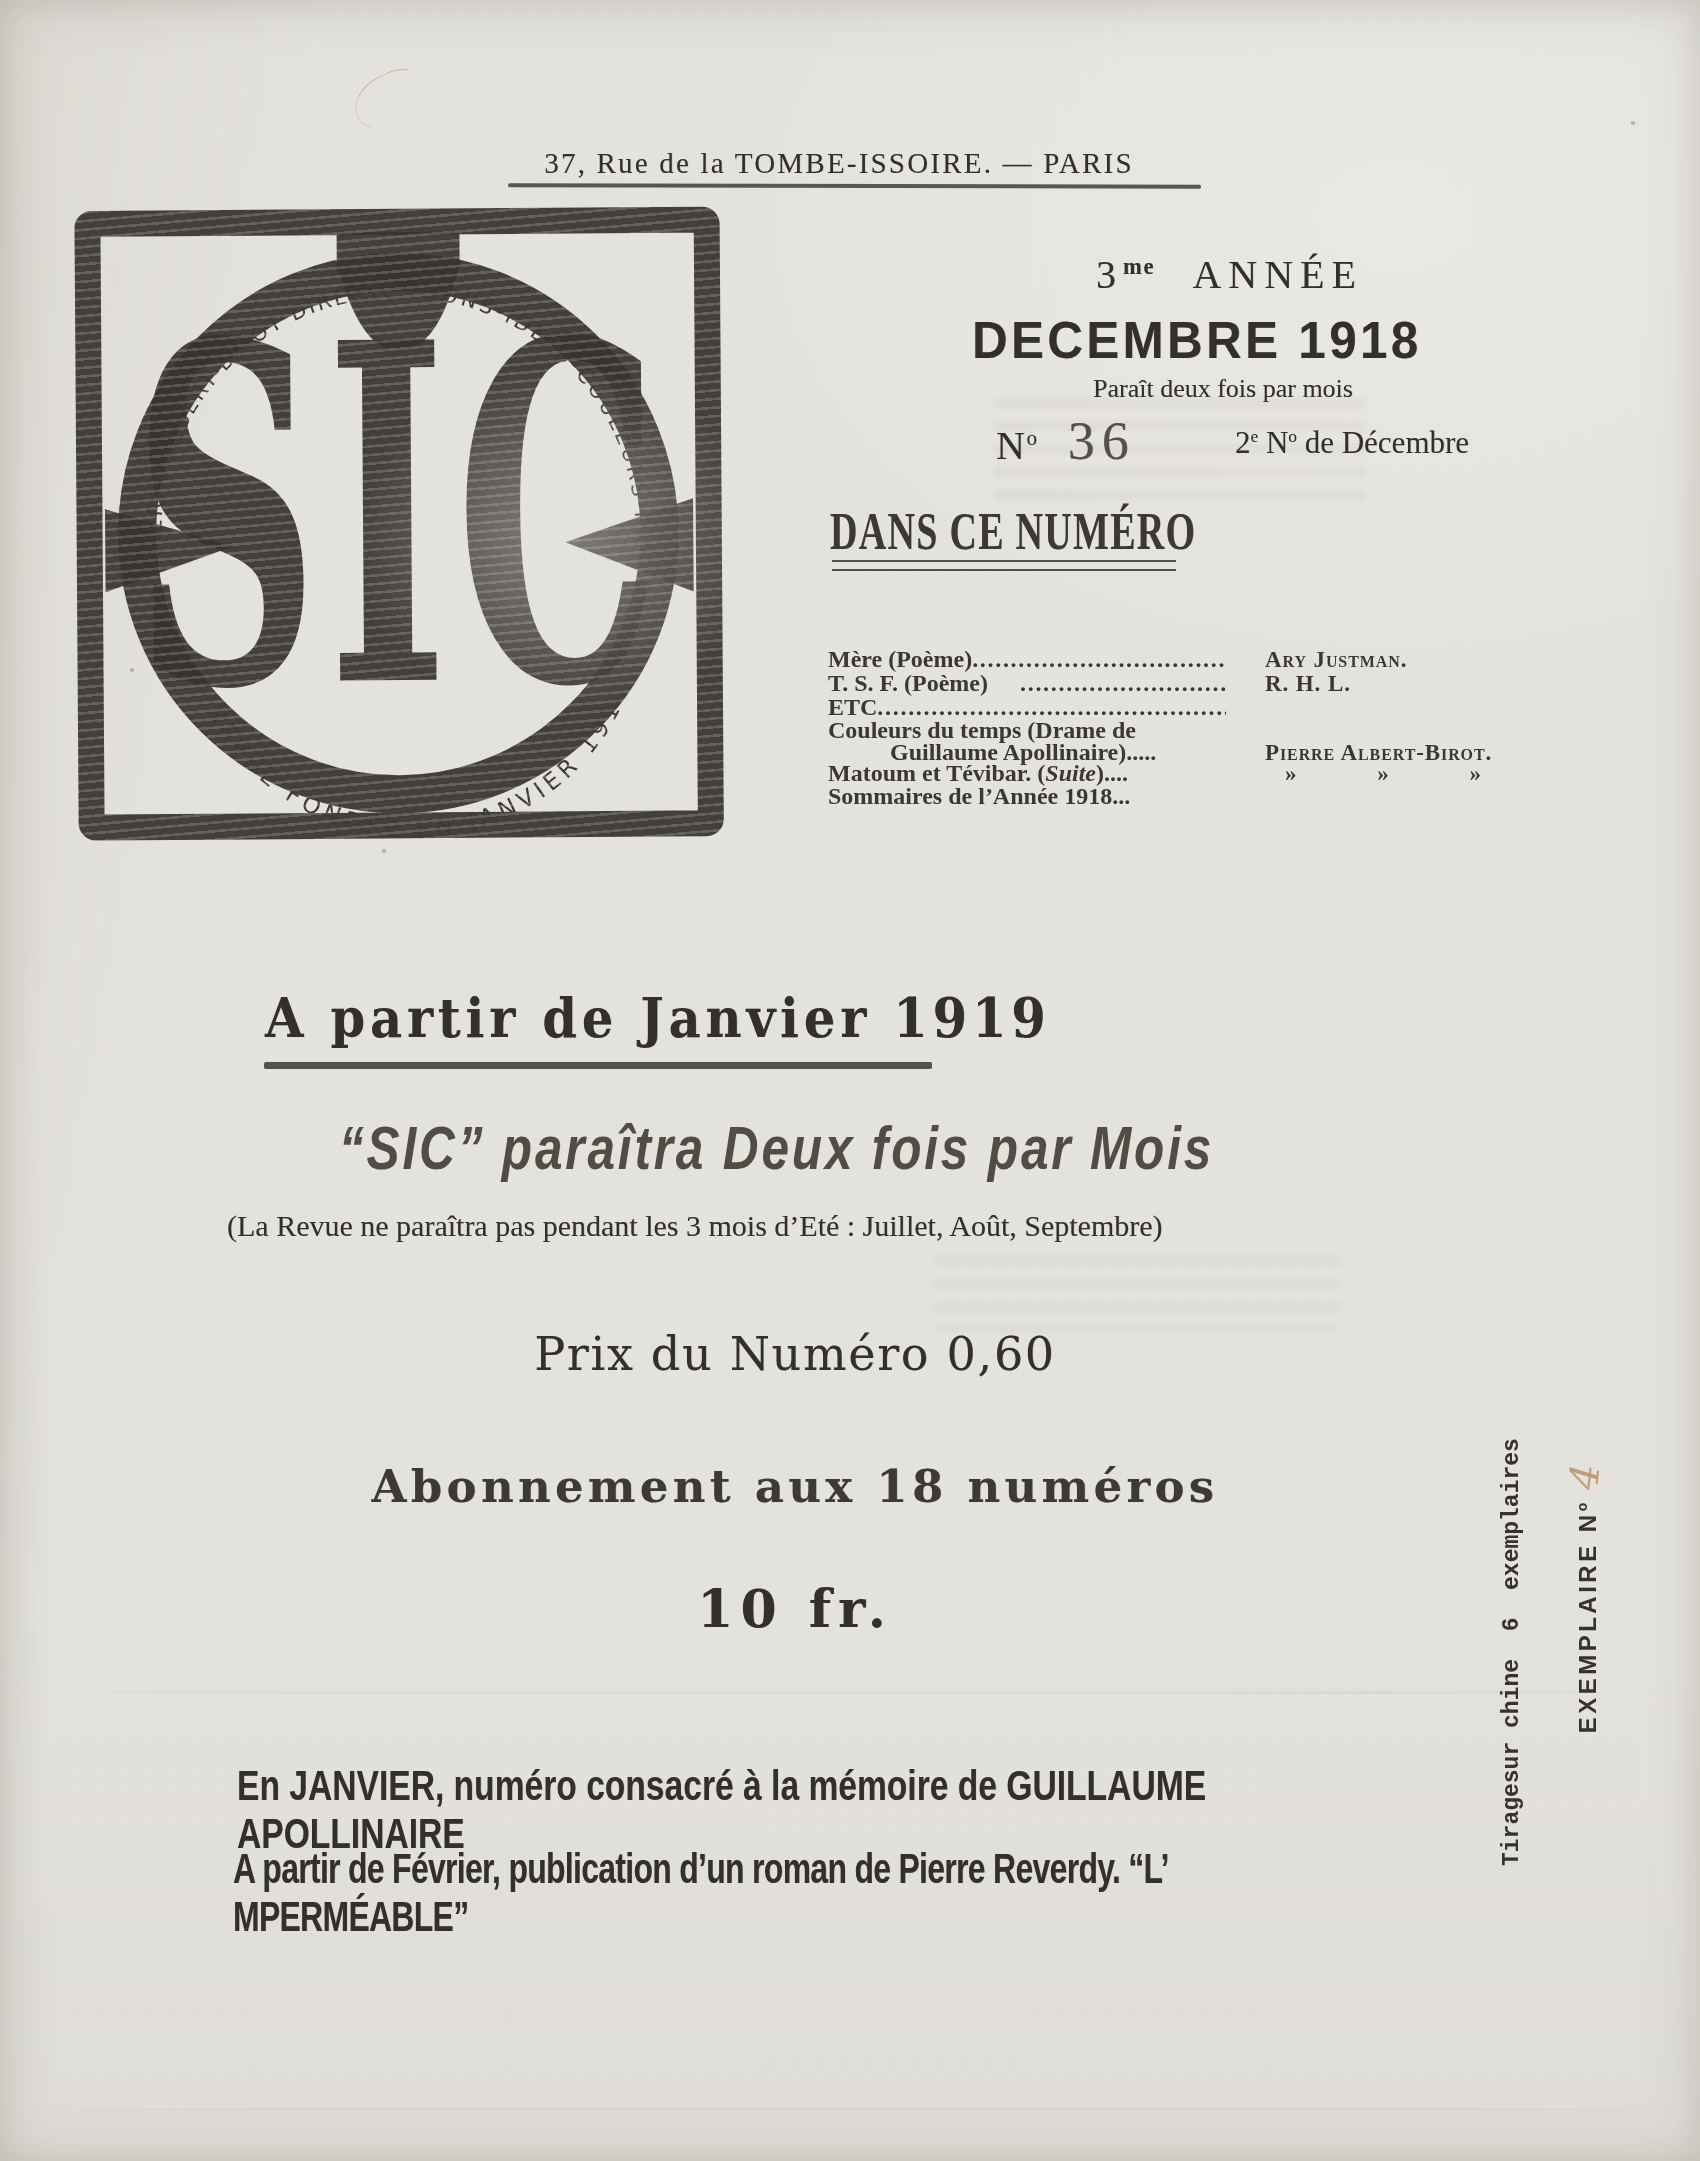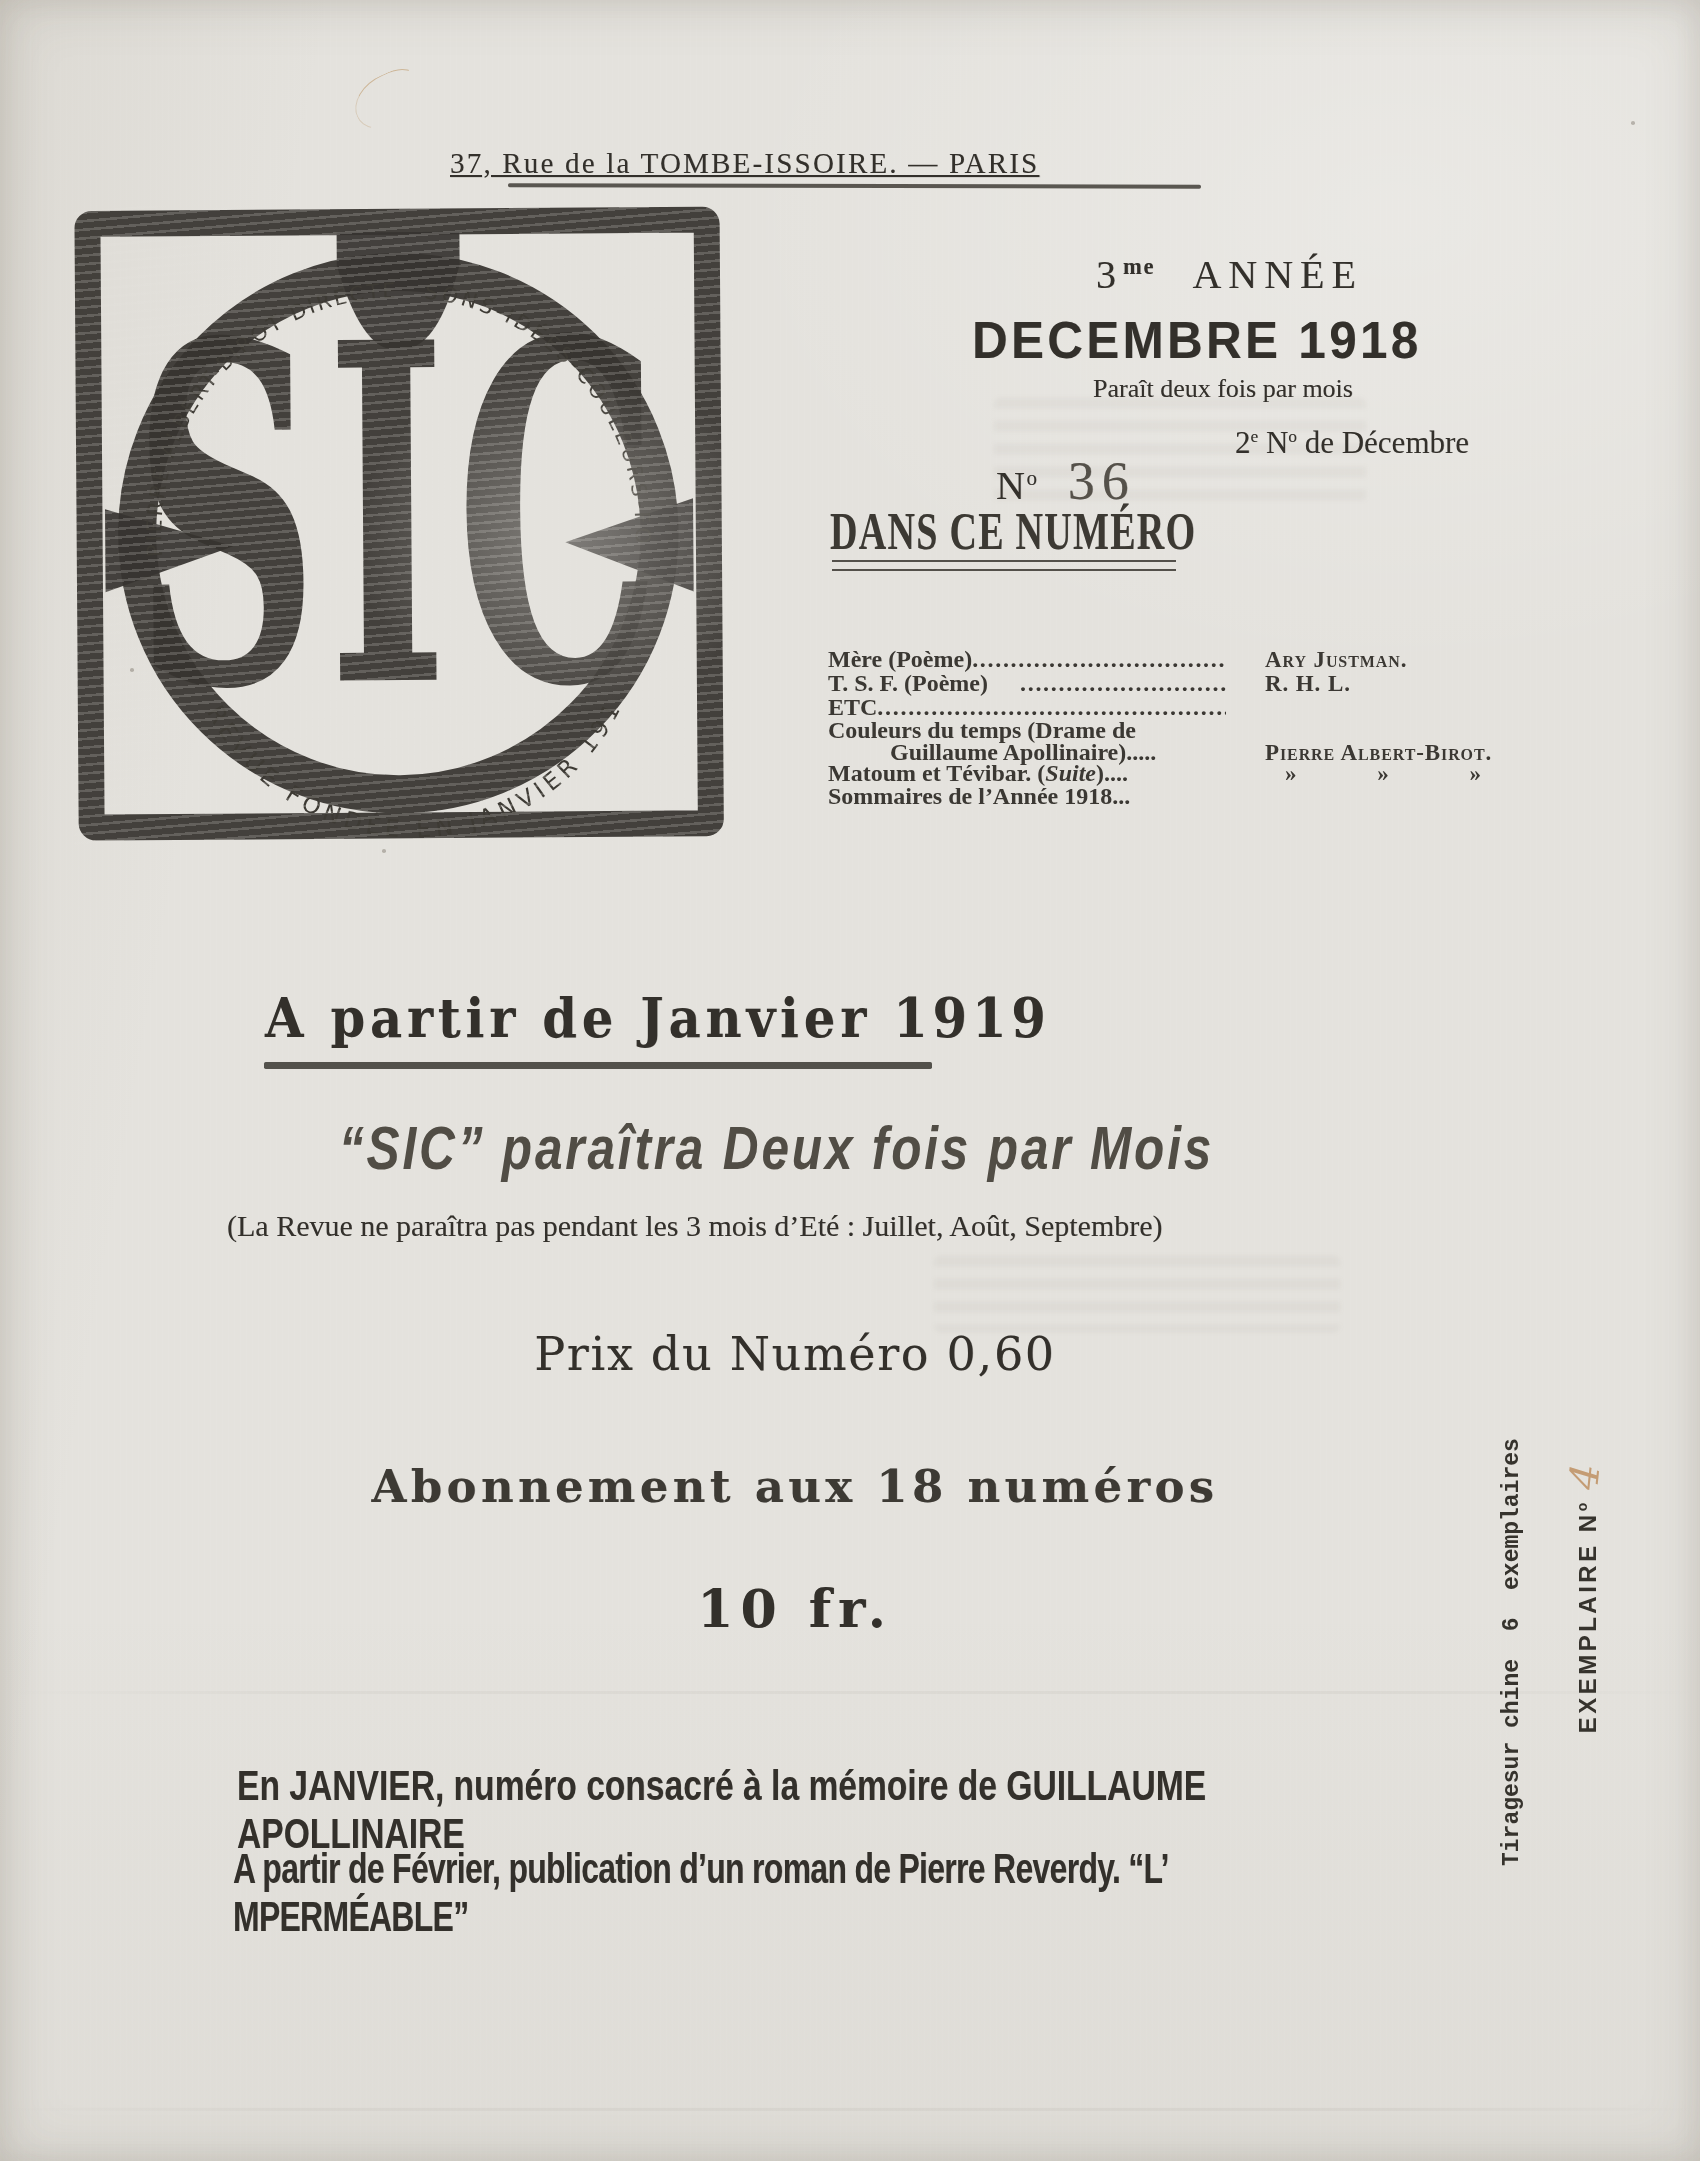--- a/index.html
+++ b/index.html
@@ -14,28 +14,28 @@
     font-family:"Liberation Serif","DejaVu Serif",serif;
     color:#33302b;
   }
   .page::after{
     content:"";position:absolute;inset:0;pointer-events:none;
     box-shadow:inset 0 0 61px rgba(95,85,68,.14), inset 8.6px 0 35px rgba(130,120,100,.10), inset -5.2px 0 22.5px rgba(140,130,110,.08);
   }
   .abs{position:absolute;}
   .ink{color:#33302b;text-shadow:0.4px 0.4px 0.6px rgba(51,48,43,.30);}
   
-  .address{left:450px;top:147px;width:778px;text-align:left;font-size:29px;letter-spacing:2.2px;text-decoration:underline;}
+  .address{left:450px;top:147px;width:778px;text-align:center;font-size:29px;letter-spacing:2.2px;}
   .address-rule{left:508px;top:184px;width:693px;height:4.3px;background:#3a3731;opacity:.82;border-radius:1.7px;transform:rotate(.12deg);}
   
   .annee{left:1096px;top:251px;font-size:40px;letter-spacing:7px;word-spacing:22.5px;}
   .annee sup{font-size:22.5px;letter-spacing:1.7px;font-weight:bold;}
   .mdate{left:972px;top:310px;font-size:52px;font-weight:bold;font-family:"Liberation Sans",sans-serif;letter-spacing:3.5px;transform:scale(.95,1);transform-origin:left top;}
   .freq{left:972px;top:374px;width:502px;text-align:center;font-size:26px;}
-  .noline{left:996px;top:410px;font-size:40px;letter-spacing:1.7px;margin-top:40px;}
+  .noline{left:996px;top:410px;font-size:40px;letter-spacing:1.7px;}
   .noline sup{font-size:21px;}
   .no36{font-size:54px;color:#55514a;letter-spacing:7px;margin-left:29px;font-weight:normal;}
   .detail{left:1198px;top:425px;font-size:31px;margin-left:37px;}
   .detail sup{font-size:17.3px;}
   
   .toc-head{left:830px;top:500px;font-size:50px;font-weight:bold;letter-spacing:1.7px;transform:scale(.76,1.06);transform-origin:left top;color:#3c3933;}
   .toc-rule{left:832px;top:560px;width:344px;height:7px;border-top:2.6px solid #3a3731;border-bottom:2.6px solid #3a3731;opacity:.85;}
   .toc{left:828px;top:646px;width:726px;height:173px;font-size:24px;color:#3b3833;font-weight:bold;}
   .trow{position:absolute;left:0;display:flex;width:398px;white-space:nowrap;}
   .dots{flex:1;overflow:hidden;white-space:nowrap;letter-spacing:1.7px;}

